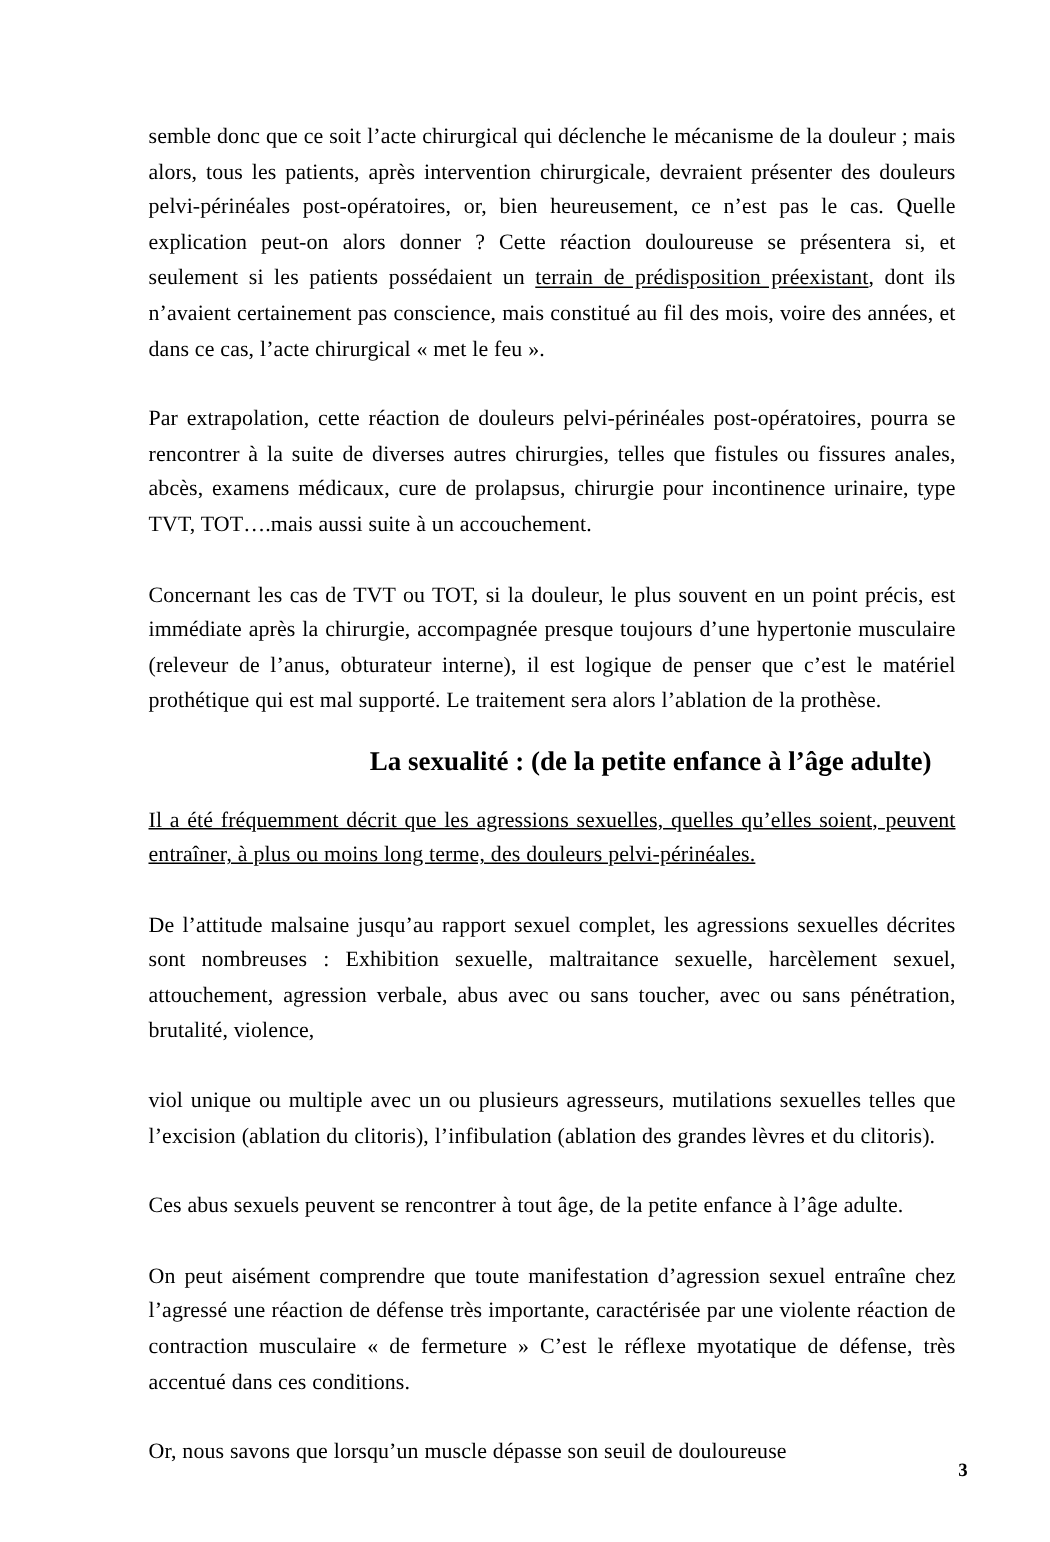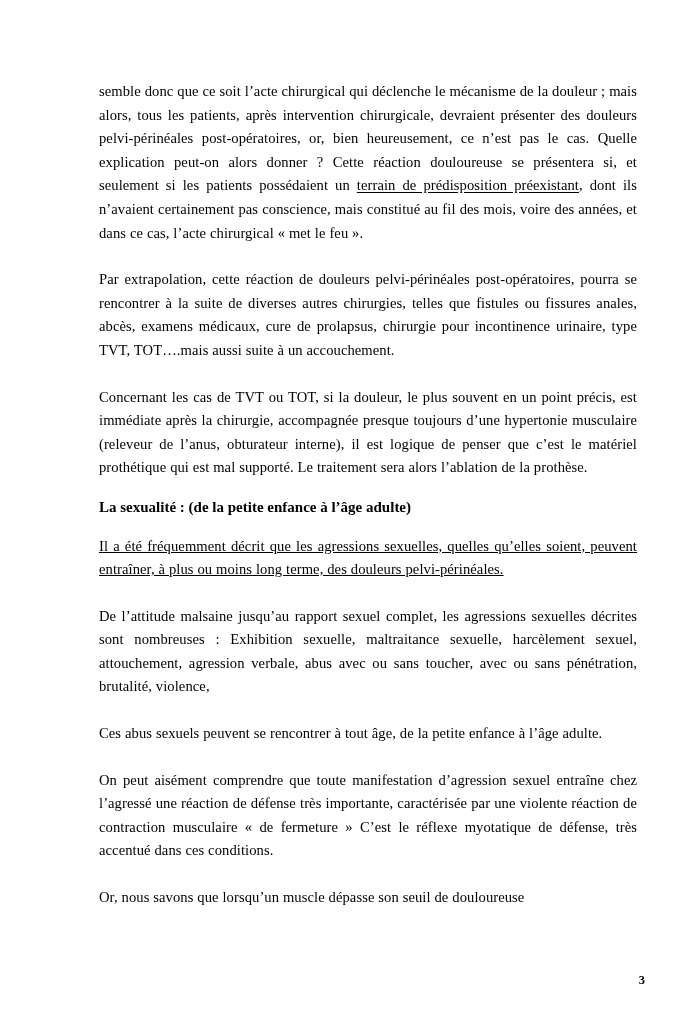--- a/index.html
+++ b/index.html
@@ -38,26 +38,26 @@
     text-align: justify;
     text-justify: inter-word;
     letter-spacing: 0.005em;
     word-spacing: 0.01em;
     hyphens: none;
   }
   p.para + p.para {
     margin-top: 23px;
   }
   p.heading {
-    margin: 0;
+    margin: 16px;
     padding: 0;
-    font-size: 15px;
+    font-size: 18px;
     line-height: 23.6px;
     font-weight: bold;
-    text-align: left;
+    text-align: right;
   }
   p.heading {
     margin-top: 16px;
   }
   p.heading + p.para {
     margin-top: 15px;
     text-decoration: underline;
   }
   .u {
     text-decoration: underline;
@@ -84,20 +84,21 @@
     <p class="para">Par extrapolation, cette réaction de douleurs pelvi-périnéales post-opératoires, pourra se rencontrer à la suite de diverses autres chirurgies, telles que fistules ou fissures anales, abcès, examens médicaux, cure de prolapsus, chirurgie pour incontinence urinaire, type TVT, TOT….mais aussi suite à un accouchement.</p>
 
     <p class="para">Concernant les cas de TVT ou TOT, si la douleur, le plus souvent en un point précis, est immédiate après la chirurgie, accompagnée presque toujours d’une hypertonie musculaire (releveur de l’anus, obturateur interne), il est logique de penser que c’est le matériel prothétique qui est mal supporté. Le traitement sera alors l’ablation de la prothèse.</p>
 
     <p class="heading">La sexualité : (de la petite enfance à l’âge adulte)</p>
 
     <p class="para">Il a été fréquemment décrit que les agressions sexuelles, quelles qu’elles soient, peuvent entraîner, à plus ou moins long terme, des douleurs pelvi-périnéales.</p>
 
     <p class="para">De l’attitude malsaine jusqu’au rapport sexuel complet, les agressions sexuelles décrites sont nombreuses : Exhibition sexuelle, maltraitance sexuelle, harcèlement sexuel, attouchement, agression verbale, abus avec ou sans toucher, avec ou sans pénétration, brutalité, violence,</p>
 
+    <p class="para">viol unique ou multiple avec un ou plusieurs agresseurs, mutilations sexuelles telles que l’excision (ablation du clitoris), l’infibulation (ablation des grandes lèvres et du clitoris).</p>
 
     <p class="para">Ces abus sexuels peuvent se rencontrer à tout âge, de la petite enfance à l’âge adulte.</p>
 
     <p class="para">On peut aisément comprendre que toute manifestation d’agression sexuel entraîne chez l’agressé une réaction de défense très importante, caractérisée par une violente réaction de contraction musculaire « de fermeture » C’est le réflexe myotatique de défense, très accentué dans ces conditions.</p>
 
     <p class="para">Or, nous savons que lorsqu’un muscle dépasse son seuil de douloureuse</p>
 
   </div>
 
   <div class="pageno">3</div>

